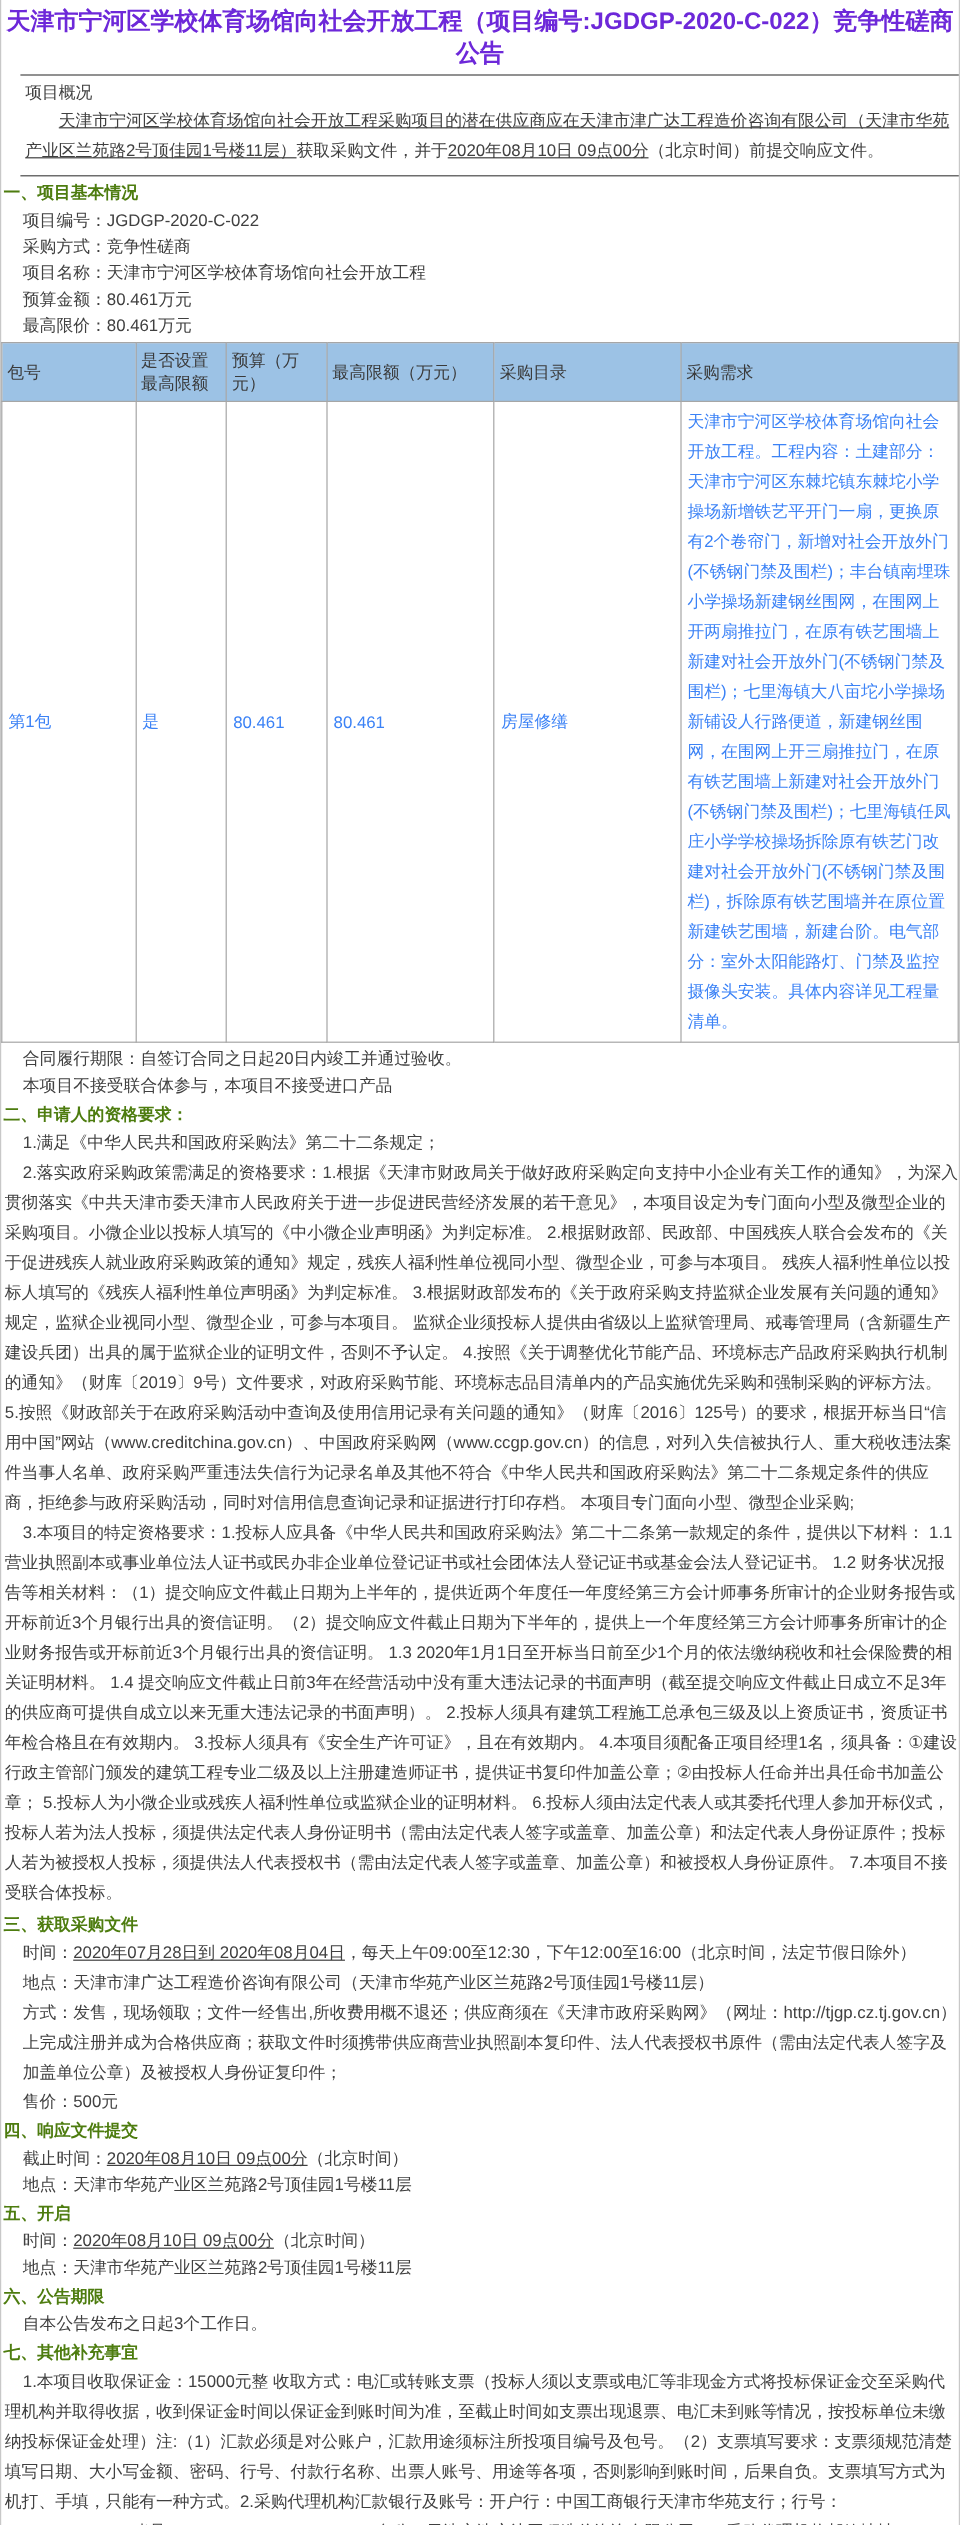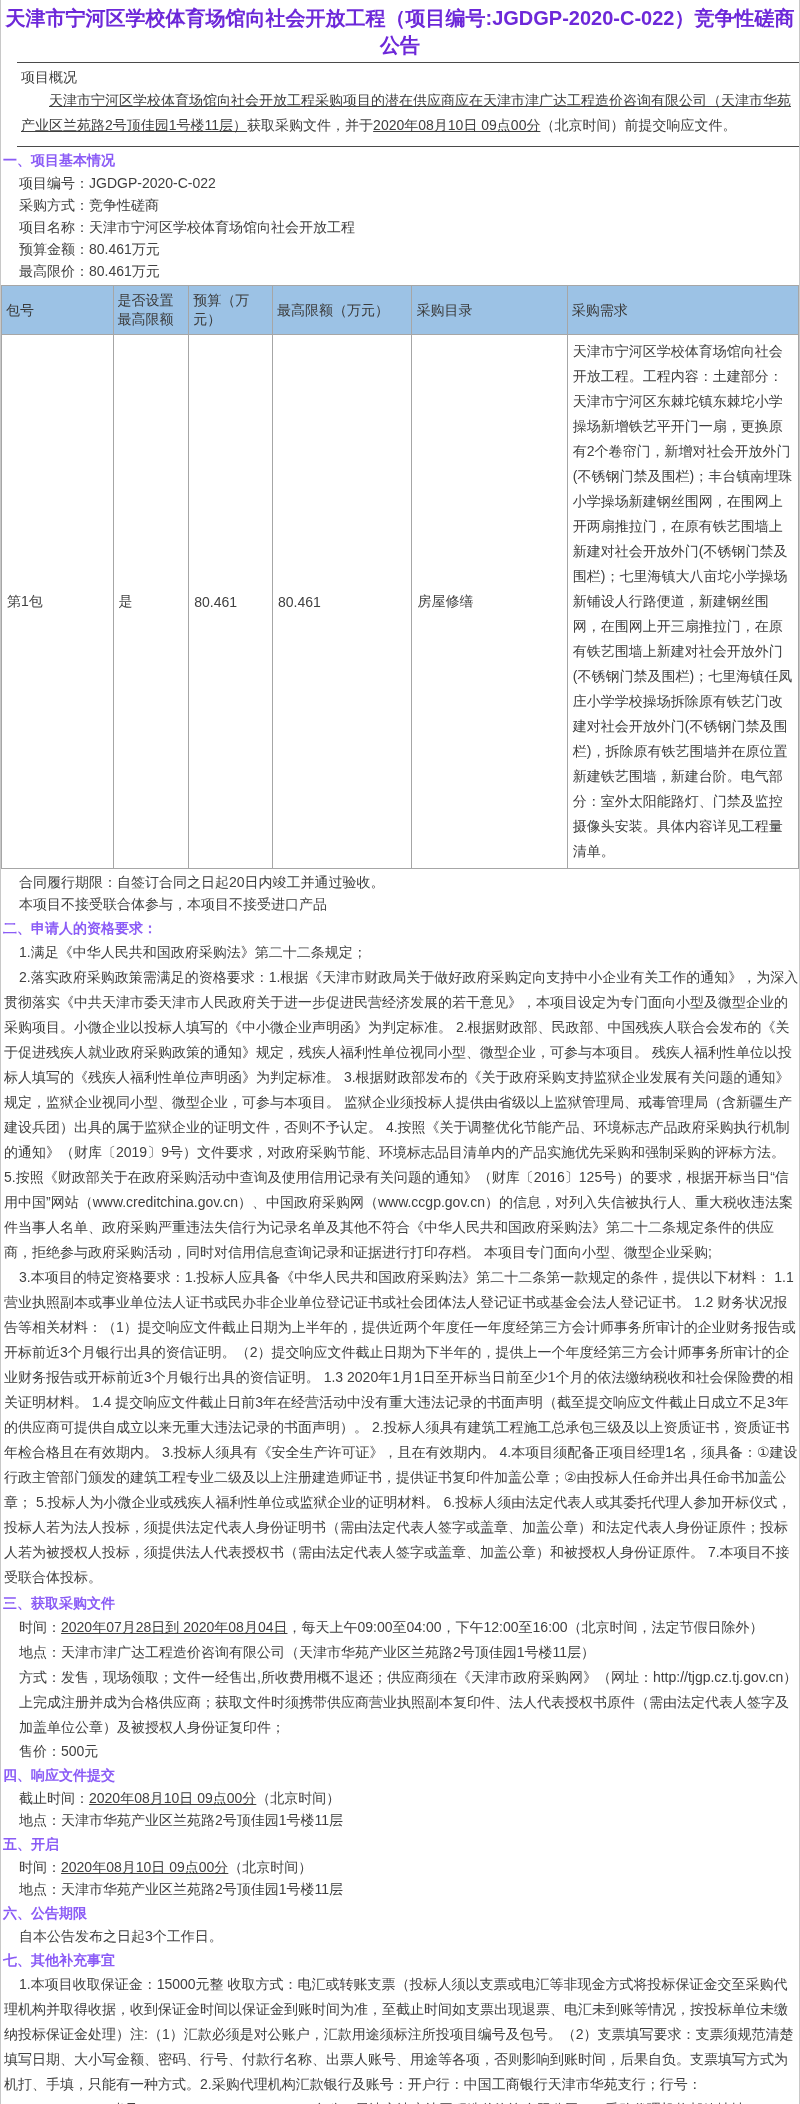--- a/index.html
+++ b/index.html
@@ -3,26 +3,26 @@
 <meta charset="utf-8">
 <style>
   html,body{margin:0;padding:0;background:#ffffff;}
   body{font-family:"Liberation Sans","DejaVu Sans",sans-serif;color:#404040;}
   .page{width:800px;box-sizing:border-box;border-left:1px solid #c8c8c8;border-right:1px solid #c8c8c8;background:#fff;padding-bottom:26px;}
   .doc-title{font-size:20px;font-weight:bold;color:#6d28d9;text-align:center;line-height:27px;padding:5px 4px 3px 4px;margin:0;}
   .overview-box{border-top:1px solid #4a4a4a;border-bottom:1px solid #4a4a4a;padding:3px 4px 8px 4px;margin-left:16px;}
   .overview-heading{font-size:14px;line-height:22px;color:#404040;}
   .intro{font-size:14px;line-height:25px;margin:0;text-indent:28px;}
   .u{text-decoration:underline;}
-  .sec{font-size:14px;font-weight:bold;color:#8b5cf6;line-height:23px;padding:2px 2px 0 2px;}
+  .sec{font-size:14px;font-weight:bold;color:#4d7c0f;line-height:23px;padding:2px 2px 0 2px;}
   .line{font-size:14px;line-height:22px;padding-left:18px;}
   .para{font-size:14px;line-height:25px;padding-left:3px;text-indent:15px;margin:0;}
   table.req{width:100%;border-collapse:collapse;table-layout:fixed;margin:3px 0 2px 0;}
   table.req th{background:#9CC2E5;color:#3a3a3a;font-weight:normal;text-align:left;font-size:14px;line-height:19px;padding:5px 4px;border:1px solid #a6a6a6;vertical-align:middle;}
-  table.req td{border:1px solid #a6a6a6;font-size:14px;padding:4px 5px;vertical-align:middle;color:#404040;}
+  table.req td{border:1px solid #a6a6a6;font-size:14px;padding:4px 5px;vertical-align:middle;color:#3b82f6;}
   table.req td.req-text{vertical-align:top;line-height:25px;}
   .c1{width:14%;} .c2{width:9.5%;} .c3{width:10.5%;} .c4{width:17.5%;} .c5{width:19.5%;} .c6{width:29%;}
 </style>
 </head>
 <body>
 
 <div class="page">
 
   <h1 class="doc-title">天津市宁河区学校体育场馆向社会开放工程（项目编号:JGDGP-2020-C-022）竞争性磋商公告</h1>
 
@@ -71,21 +71,21 @@
 
   <div class="line">合同履行期限：自签订合同之日起20日内竣工并通过验收。</div>
   <div class="line">本项目不接受联合体参与，本项目不接受进口产品</div>
 
   <div class="sec">二、申请人的资格要求：</div>
   <p class="para">1.满足《中华人民共和国政府采购法》第二十二条规定；</p>
   <p class="para">2.落实政府采购政策需满足的资格要求：1.根据《天津市财政局关于做好政府采购定向支持中小企业有关工作的通知》，为深入贯彻落实《中共天津市委天津市人民政府关于进一步促进民营经济发展的若干意见》，本项目设定为专门面向小型及微型企业的采购项目。小微企业以投标人填写的《中小微企业声明函》为判定标准。 2.根据财政部、民政部、中国残疾人联合会发布的《关于促进残疾人就业政府采购政策的通知》规定，残疾人福利性单位视同小型、微型企业，可参与本项目。 残疾人福利性单位以投标人填写的《残疾人福利性单位声明函》为判定标准。 3.根据财政部发布的《关于政府采购支持监狱企业发展有关问题的通知》规定，监狱企业视同小型、微型企业，可参与本项目。 监狱企业须投标人提供由省级以上监狱管理局、戒毒管理局（含新疆生产建设兵团）出具的属于监狱企业的证明文件，否则不予认定。 4.按照《关于调整优化节能产品、环境标志产品政府采购执行机制的通知》（财库〔2019〕9号）文件要求，对政府采购节能、环境标志品目清单内的产品实施优先采购和强制采购的评标方法。 5.按照《财政部关于在政府采购活动中查询及使用信用记录有关问题的通知》（财库〔2016〕125号）的要求，根据开标当日“信用中国”网站（www.creditchina.gov.cn）、中国政府采购网（www.ccgp.gov.cn）的信息，对列入失信被执行人、重大税收违法案件当事人名单、政府采购严重违法失信行为记录名单及其他不符合《中华人民共和国政府采购法》第二十二条规定条件的供应商，拒绝参与政府采购活动，同时对信用信息查询记录和证据进行打印存档。 本项目专门面向小型、微型企业采购;</p>
   <p class="para">3.本项目的特定资格要求：1.投标人应具备《中华人民共和国政府采购法》第二十二条第一款规定的条件，提供以下材料： 1.1营业执照副本或事业单位法人证书或民办非企业单位登记证书或社会团体法人登记证书或基金会法人登记证书。 1.2 财务状况报告等相关材料：（1）提交响应文件截止日期为上半年的，提供近两个年度任一年度经第三方会计师事务所审计的企业财务报告或开标前近3个月银行出具的资信证明。（2）提交响应文件截止日期为下半年的，提供上一个年度经第三方会计师事务所审计的企业财务报告或开标前近3个月银行出具的资信证明。 1.3 2020年1月1日至开标当日前至少1个月的依法缴纳税收和社会保险费的相关证明材料。 1.4 提交响应文件截止日前3年在经营活动中没有重大违法记录的书面声明（截至提交响应文件截止日成立不足3年的供应商可提供自成立以来无重大违法记录的书面声明）。 2.投标人须具有建筑工程施工总承包三级及以上资质证书，资质证书年检合格且在有效期内。 3.投标人须具有《安全生产许可证》，且在有效期内。 4.本项目须配备正项目经理1名，须具备：①建设行政主管部门颁发的建筑工程专业二级及以上注册建造师证书，提供证书复印件加盖公章；②由投标人任命并出具任命书加盖公章； 5.投标人为小微企业或残疾人福利性单位或监狱企业的证明材料。 6.投标人须由法定代表人或其委托代理人参加开标仪式，投标人若为法人投标，须提供法定代表人身份证明书（需由法定代表人签字或盖章、加盖公章）和法定代表人身份证原件；投标人若为被授权人投标，须提供法人代表授权书（需由法定代表人签字或盖章、加盖公章）和被授权人身份证原件。 7.本项目不接受联合体投标。</p>
 
   <div class="sec">三、获取采购文件</div>
-  <div class="line" style="line-height:25px;"><span>时间：</span><span class="u">2020年07月28日到 2020年08月04日</span><span>，每天上午09:00至04:00，下午12:00至16:00（北京时间，法定节假日除外）</span></div>
+  <div class="line" style="line-height:25px;"><span>时间：</span><span class="u">2020年07月28日到 2020年08月04日</span><span>，每天上午09:00至12:30，下午12:00至16:00（北京时间，法定节假日除外）</span></div>
   <div class="line" style="line-height:25px;">地点：天津市津广达工程造价咨询有限公司（天津市华苑产业区兰苑路2号顶佳园1号楼11层）</div>
   <div class="line" style="line-height:25px;">方式：发售，现场领取；文件一经售出,所收费用概不退还；供应商须在《天津市政府采购网》（网址：http://tjgp.cz.tj.gov.cn）上完成注册并成为合格供应商；获取文件时须携带供应商营业执照副本复印件、法人代表授权书原件（需由法定代表人签字及加盖单位公章）及被授权人身份证复印件；</div>
   <div class="line">售价：500元</div>
 
   <div class="sec">四、响应文件提交</div>
   <div class="line"><span>截止时间：</span><span class="u">2020年08月10日 09点00分</span><span>（北京时间）</span></div>
   <div class="line">地点：天津市华苑产业区兰苑路2号顶佳园1号楼11层</div>
 
   <div class="sec">五、开启</div>
   <div class="line"><span>时间：</span><span class="u">2020年08月10日 09点00分</span><span>（北京时间）</span></div>

